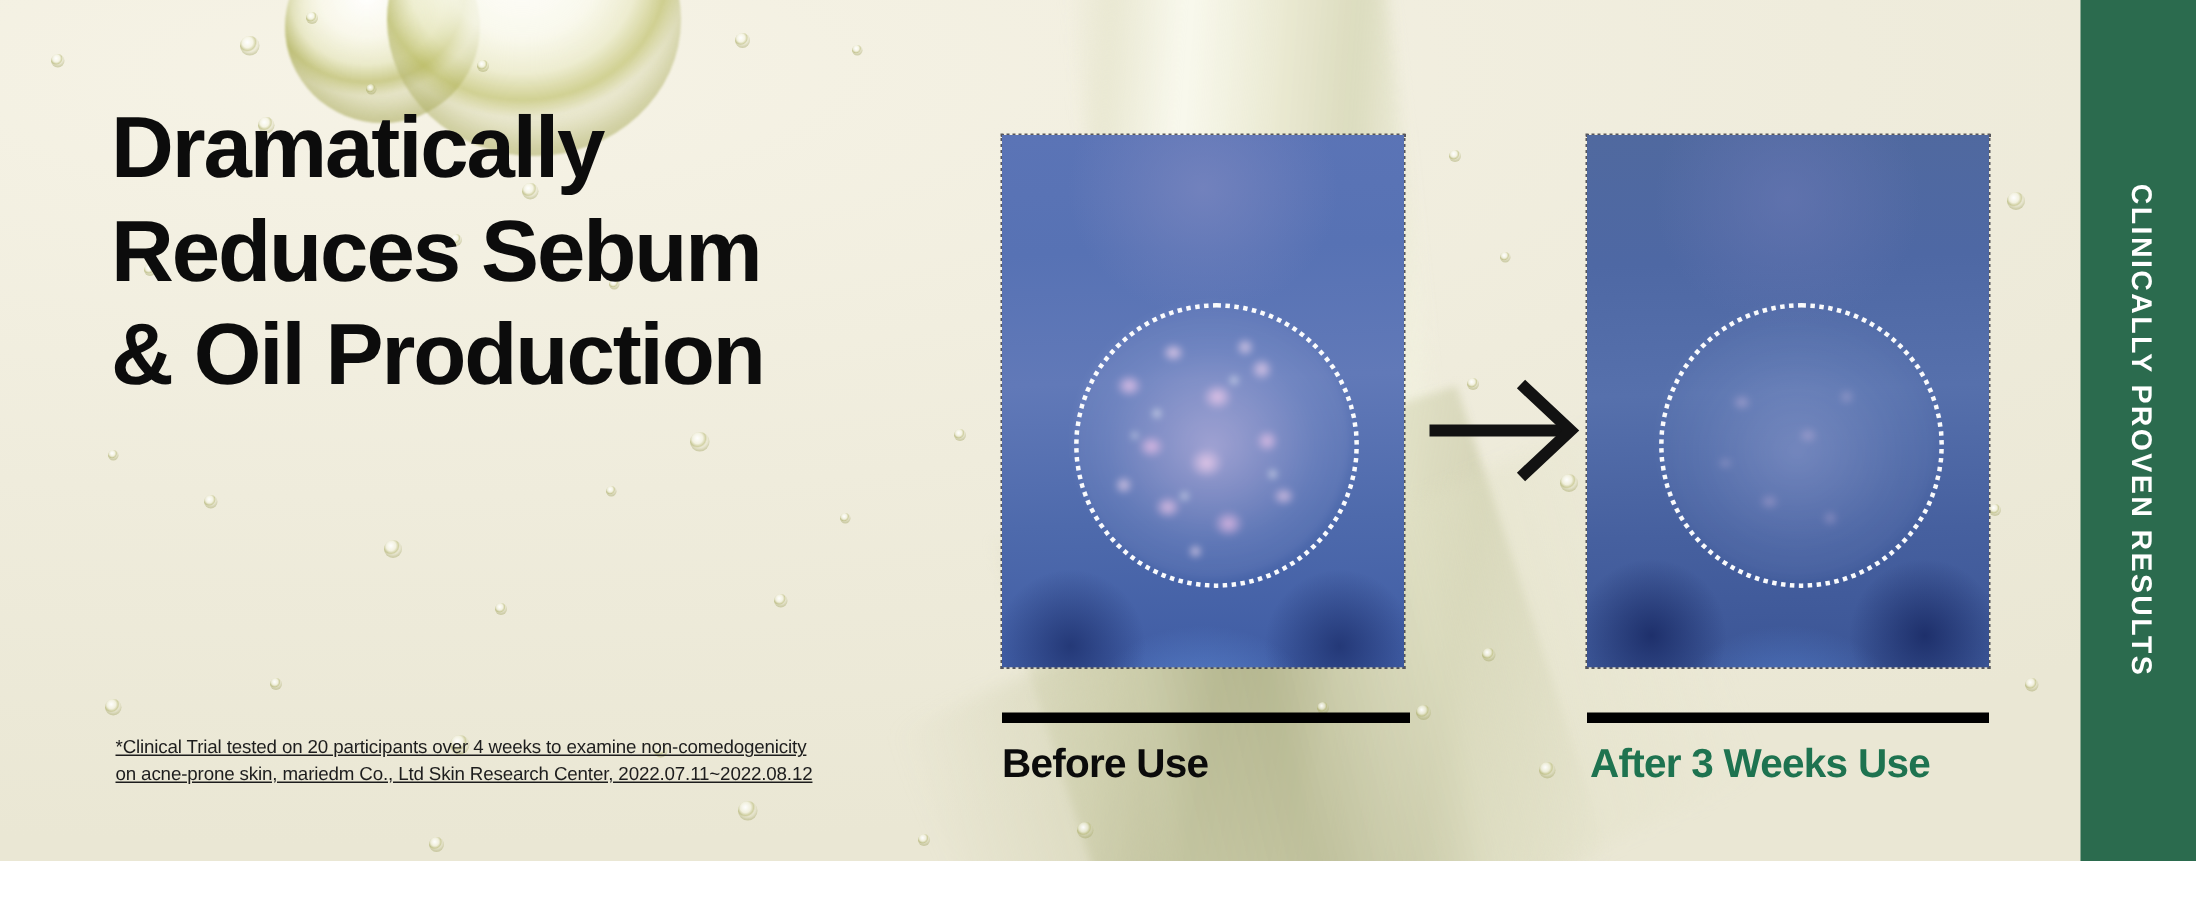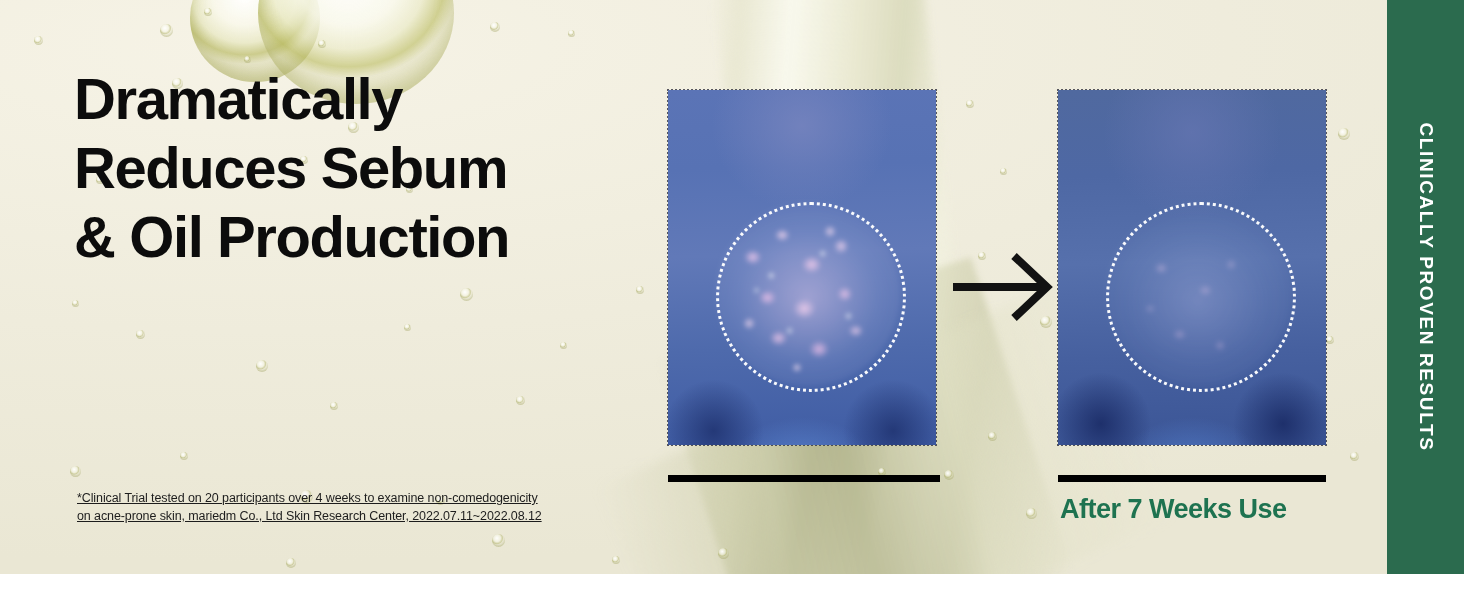--- a/index.html
+++ b/index.html
@@ -396,22 +396,23 @@
       <div class="photo">
         <div class="skin-after"></div>
         <div class="sebum-after"></div>
         <div class="circle-marker"></div>
       </div>
     </div>
 
     <div class="rule before"></div>
     <div class="rule after"></div>
 
-
-    <div class="caption after">After 7 Weeks Use</div>
+    <div class="caption before">Before Use</div>
+
+    <div class="caption after">After 3 Weeks Use</div>
 
     <div class="side-panel">
       <div class="side-panel-label">CLINICALLY PROVEN RESULTS</div>
     </div>
 
   </div>
 
   <div class="bottom-strip"></div>
 </div>
 

